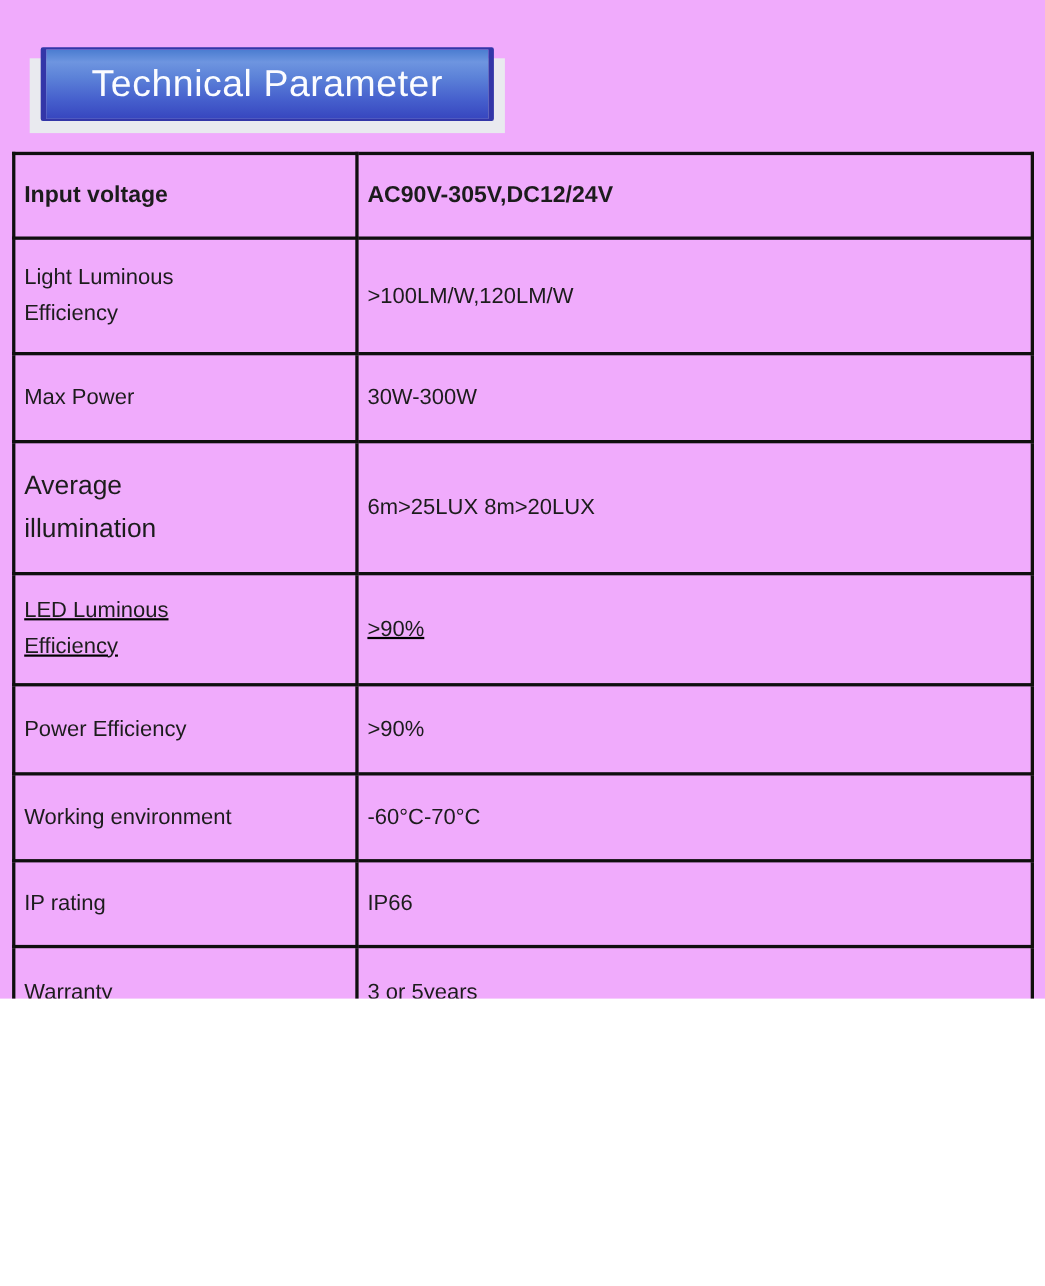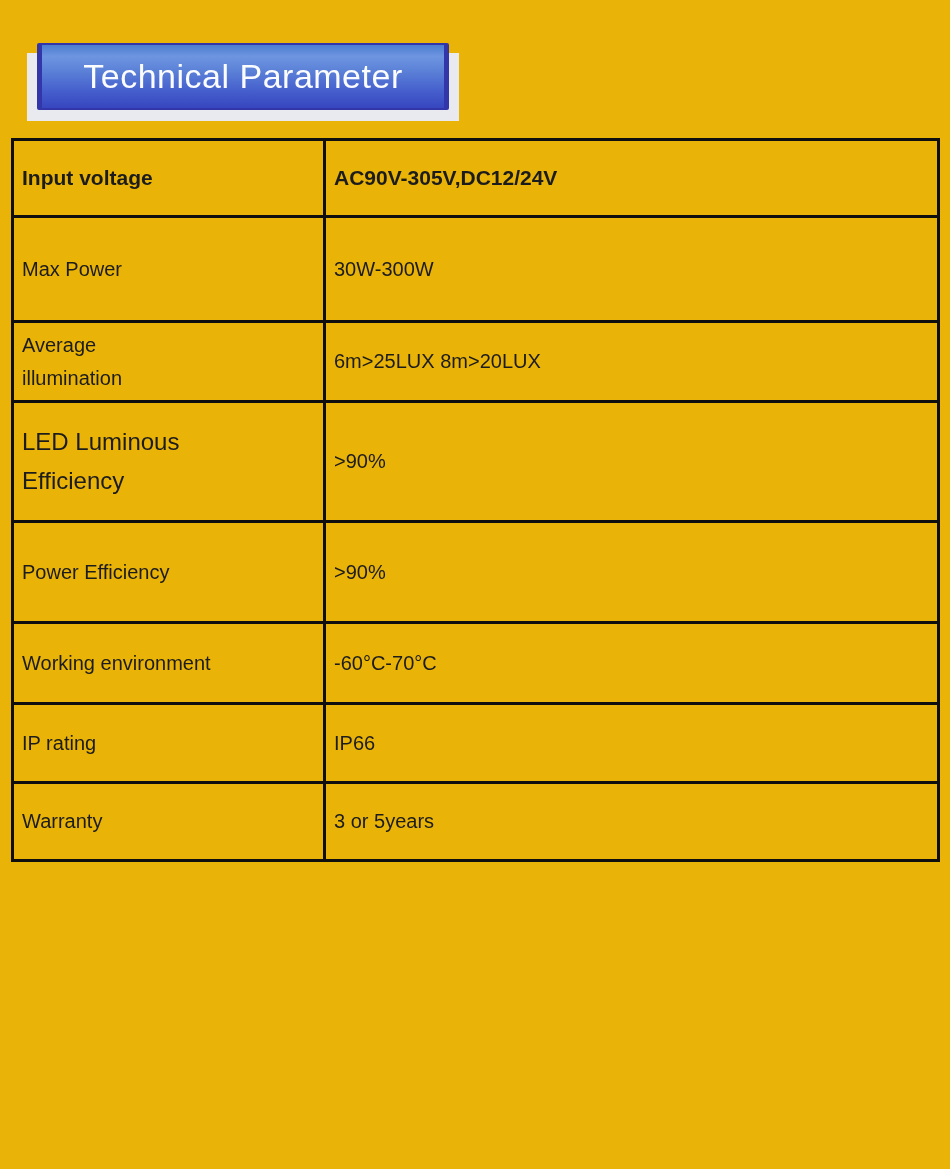--- a/index.html
+++ b/index.html
@@ -4,22 +4,22 @@
 <style>
   html, body {
     margin: 0;
     padding: 0;
     background: #ffffff;
     font-family: "Liberation Sans", "DejaVu Sans", sans-serif;
   }
   .page {
     position: relative;
     width: 950px;
-    height: 1169px;
-    background: #eab308;
+    height: 908px;
+    background: #f0abfc;
     overflow: hidden;
   }
 
   
   .banner-wrap {
     position: absolute;
     left: 37px;
     top: 43px;
     width: 412px;
     height: 67px;
@@ -77,21 +77,21 @@
   }
   .label-cell {
     width: 293px;
     white-space: pre-line;
   }
   
   tr:nth-child(1)  { height: 77px; }
   tr:nth-child(2)  { height: 105px; }
   tr:nth-child(3)  { height: 80px; }
   tr:nth-child(4)  { height: 120px; }
-  tr:nth-child(5)  { height: 101px; }
+  tr:nth-child(5)  { height: 101px; text-decoration: underline; }
   tr:nth-child(6)  { height: 81px; }
   tr:nth-child(7)  { height: 79px; }
   tr:nth-child(8)  { height: 78px; }
   tr:nth-child(9)  { height: 84px; }
   tr:nth-child(10) { height: 75px; }
   tr:nth-child(11) { height: 77px; }
   
   tr:nth-child(1) td { font-weight: bold; font-size: 21px; }
   
   tr:nth-child(4) .label-cell { font-size: 24px; line-height: 1.6; margin-left: 16px; }
@@ -106,20 +106,25 @@
     <div class="banner">
       <span class="banner-title">Technical Parameter</span>
     </div>
   </div>
 
   <table class="spec-table">
     <tbody>
         <tr>
           <td class="label-cell">Input voltage</td>
           <td class="value-cell">AC90V-305V,DC12/24V</td>
+        </tr>
+        <tr>
+          <td class="label-cell">Light Luminous
+Efficiency</td>
+          <td class="value-cell">&gt;100LM/W,120LM/W</td>
         </tr>
         <tr>
           <td class="label-cell">Max Power</td>
           <td class="value-cell">30W-300W</td>
         </tr>
         <tr>
           <td class="label-cell">Average
 illumination</td>
           <td class="value-cell">6m&gt;25LUX 8m&gt;20LUX</td>
         </tr>

